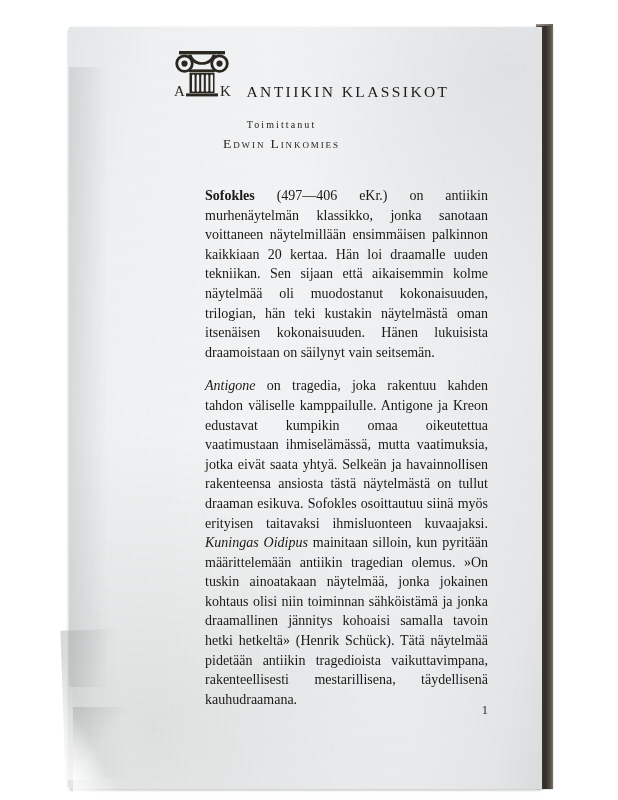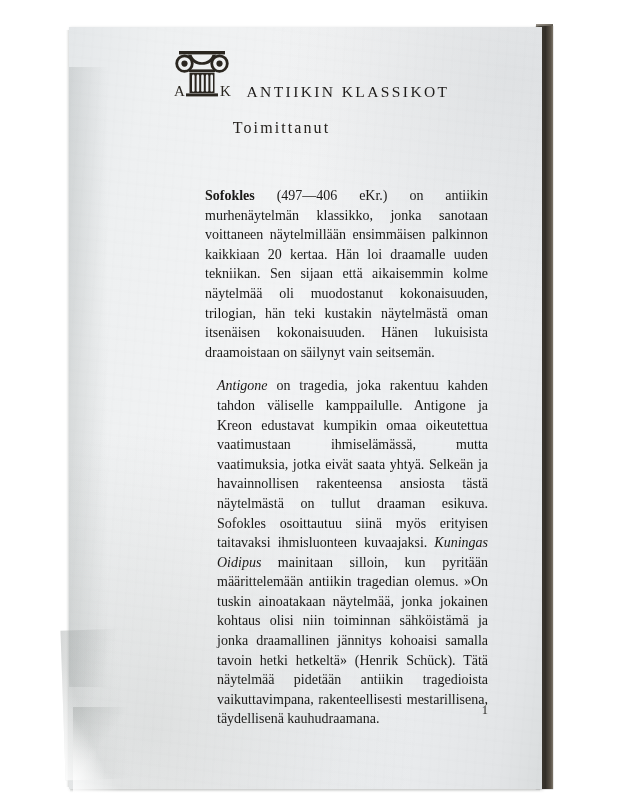--- a/index.html
+++ b/index.html
@@ -74,38 +74,38 @@
   .logo{width:80px;height:56px;display:block;}
   .masthead-text{
     font-family:"Liberation Serif", serif;
     font-size:15.5px;letter-spacing:2.4px;color:#1d1b19;
     margin-left:5px;margin-bottom:2px;white-space:nowrap;
   }
 
   .editor-block{position:absolute;left:0;top:92px;width:473px;text-align:center;padding-right:48px;box-sizing:border-box;}
   .editor-role{
     font-family:"Liberation Serif", serif;
-    font-size:16px;letter-spacing:2.1px;color:#26231f;margin-bottom:6px;
+    font-size:10px;letter-spacing:2.1px;color:#26231f;margin-bottom:6px;
   }
   .editor-name{
     font-family:"Liberation Serif", serif;
     font-size:13.5px;letter-spacing:1.9px;color:#26231f;
     font-variant:small-caps;
   }
 
   .body-copy{
     position:absolute;left:136px;top:159px;width:283px;
     font-family:"Liberation Serif", serif;
     font-size:14px;line-height:19.6px;
     text-align:justify;text-justify:inter-word;
     color:#1a1917;
     -webkit-hyphens:auto;hyphens:auto;
   }
   .body-copy p{margin:0 0 14px 0;}
-  .body-copy p:last-child{margin-bottom:0;margin-left:12px;}
+  .body-copy p:last-child{margin-bottom:0;}
   .lead{font-weight:bold;}
   .ital{font-style:italic;}
 
   .folio{
     position:absolute;left:0;top:676px;width:473px;padding-right:54px;
     text-align:right;box-sizing:border-box;
     font-family:"Liberation Serif", serif;font-size:12.5px;color:#2b2926;
   }
 </style>
 </head>
@@ -161,20 +161,21 @@
           </g>
 
           <text x="12" y="48.5" font-family="Liberation Serif, serif" font-size="15" fill="#2a2620">A</text>
           <text x="58" y="48.5" font-family="Liberation Serif, serif" font-size="15" fill="#2a2620">K</text>
         </svg>
         <div class="masthead-text">ANTIIKIN KLASSIKOT</div>
       </div>
 
       <div class="editor-block">
         <div class="editor-role">Toimittanut</div>
+        <div class="editor-name">Edwin Linkomies</div>
       </div>
 
       <div class="body-copy">
         <p><span class="lead">Sofokles</span><span> (497—406 eKr.) on antiikin murhenäytelmän klassikko, jonka sanotaan voittaneen näytelmillään ensimmäisen palkinnon kaikkiaan 20 kertaa. Hän loi draamalle uuden tekniikan. Sen sijaan että aikaisemmin kolme näytelmää oli muodostanut kokonaisuuden, trilogian, hän teki kustakin näytelmästä oman itsenäisen kokonaisuuden. Hänen lukuisista draamoistaan on säilynyt vain seitsemän.</span></p>
         <p><span class="ital">Antigone</span><span> on tragedia, joka rakentuu kahden tahdon väliselle kamppailulle. Antigone ja Kreon edustavat kumpikin omaa oikeutettua vaatimustaan ihmiselämässä, mutta vaatimuksia, jotka eivät saata yhtyä. Selkeän ja havainnollisen rakenteensa ansiosta tästä näytelmästä on tullut draaman esikuva. Sofokles osoittautuu siinä myös erityisen taitavaksi ihmisluonteen kuvaajaksi. </span><span class="ital">Kuningas Oidipus</span><span> mainitaan silloin, kun pyritään määrittelemään antiikin tragedian olemus. »On tuskin ainoatakaan näytelmää, jonka jokainen kohtaus olisi niin toiminnan sähköistämä ja jonka draamallinen jännitys kohoaisi samalla tavoin hetki hetkeltä» (Henrik Schück). Tätä näytelmää pidetään antiikin tragedioista vaikuttavimpana, rakenteellisesti mestarillisena, täydellisenä kauhudraamana.</span></p>
       </div>
 
       <div class="folio">1</div>
 
     </div>

